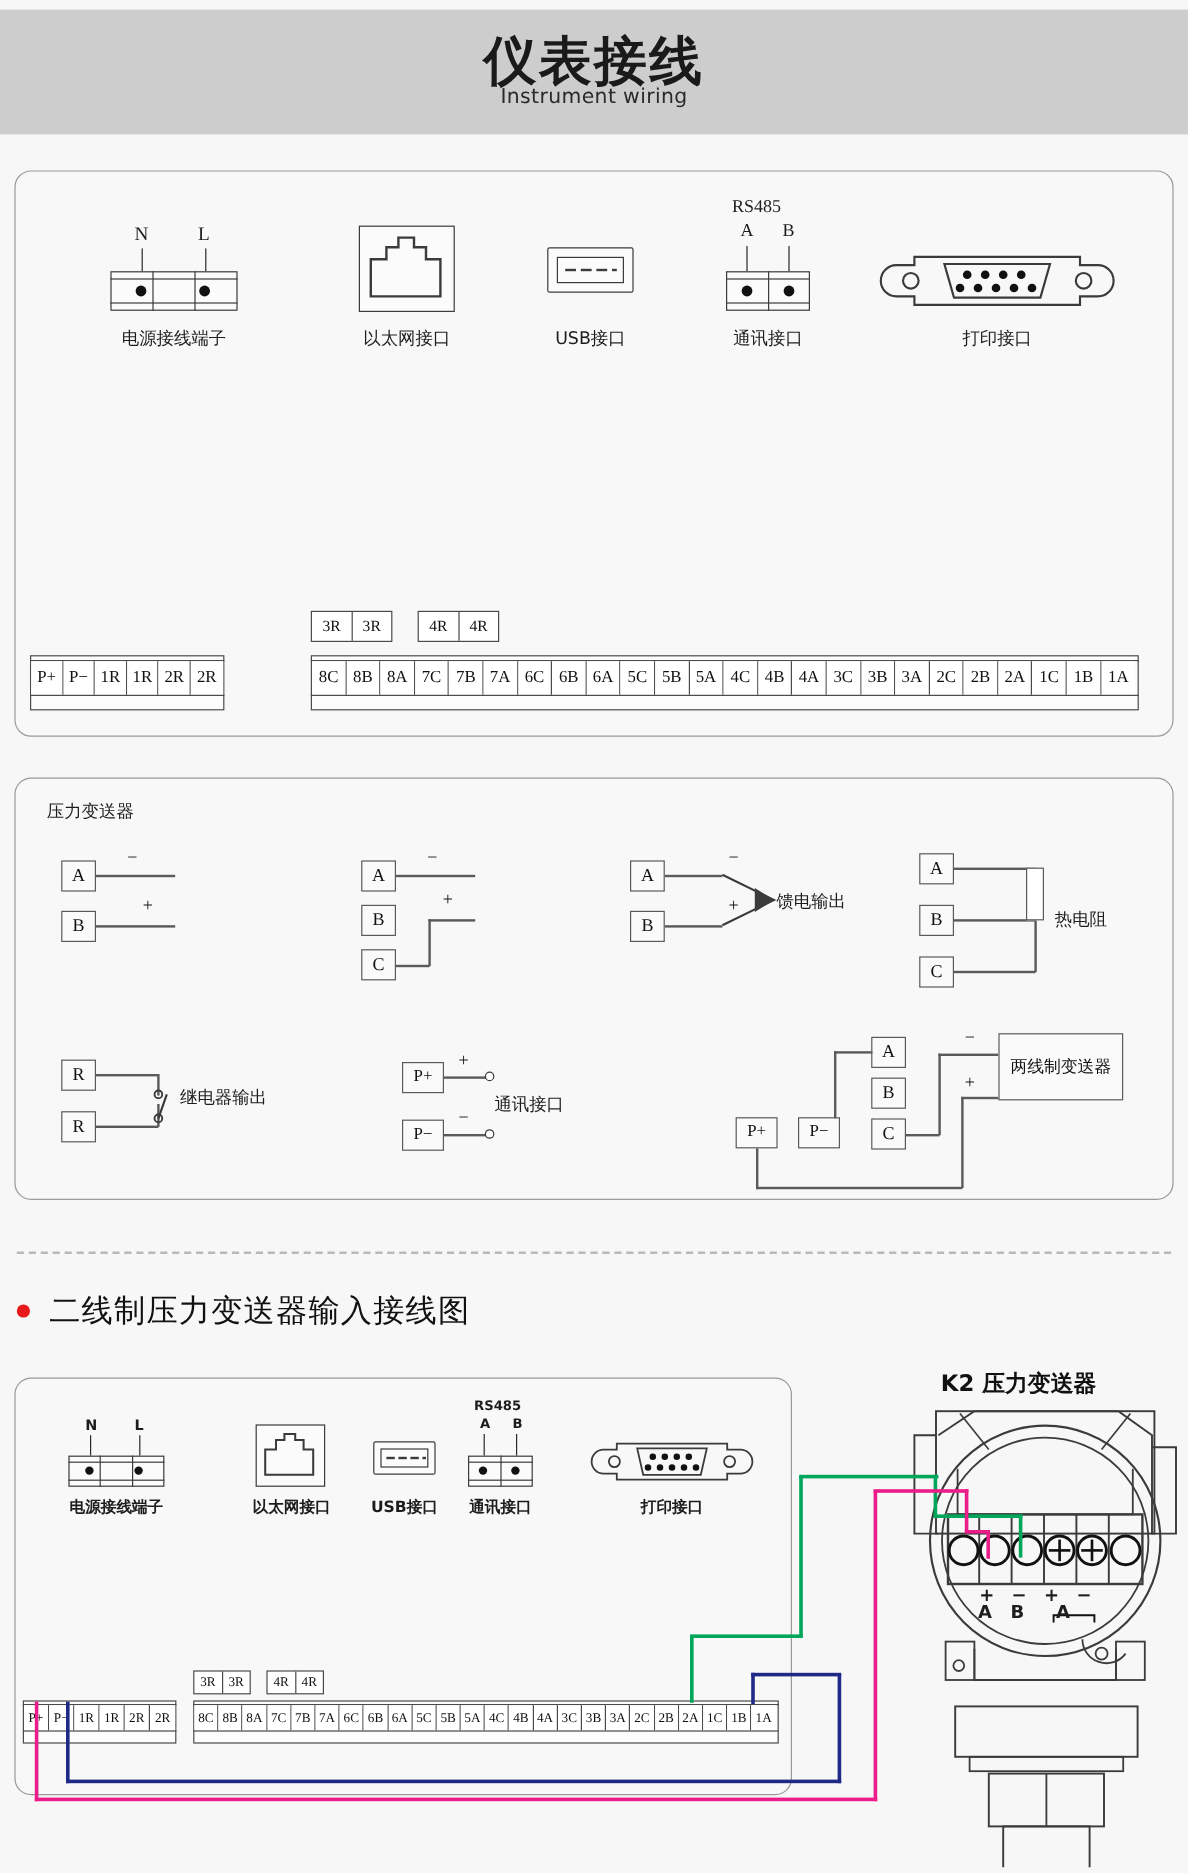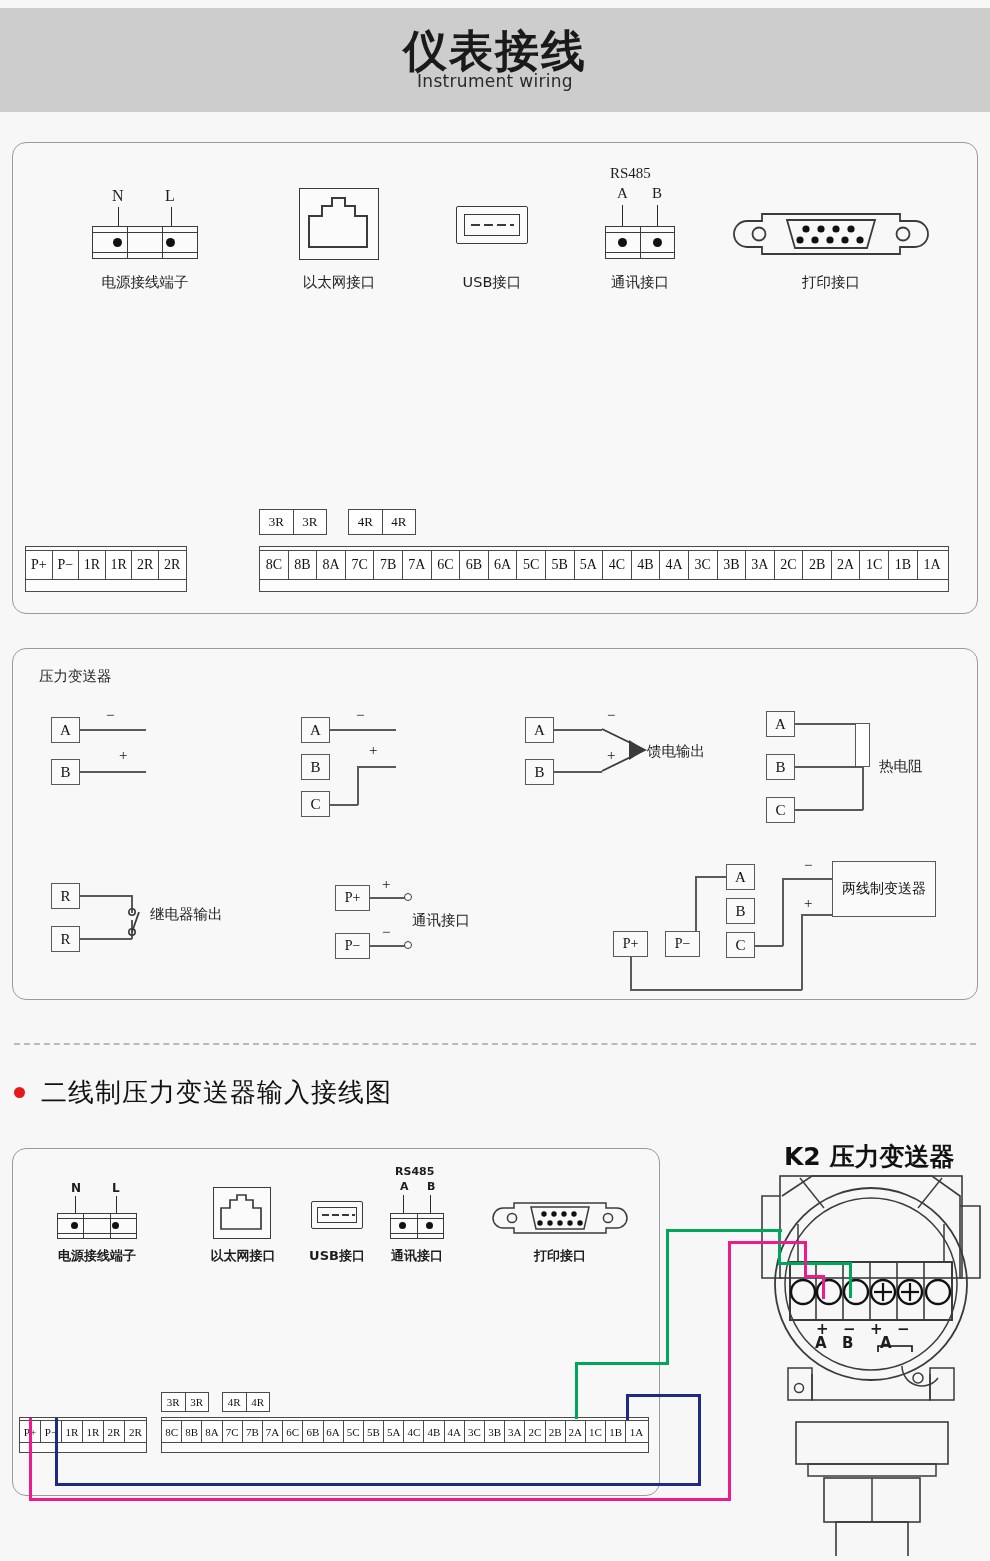--- a/index.html
+++ b/index.html
@@ -144,21 +144,21 @@
   .sect { position: absolute; left: 14px; top: 1075px; display: flex; align-items: center; }
   .sect .bullet {
     width: 11px; height: 11px; border-radius: 50%; background: #e8191b; margin-right: 16px;
   }
   .sect .txt {
     font-family: "DejaVu Sans", sans-serif; font-size: 26px; color: #111; letter-spacing: 1px;
   }
 
   .k2title {
     position: absolute; font-family: "DejaVu Sans", sans-serif;
-    font-size: 25px; font-weight: bold; color: #111; white-space: nowrap;
+    font-size: 19px; font-weight: bold; color: #111; white-space: nowrap;
   }
 
   
   .cw { position: absolute; }
   .cw-pink  { background: #ec1c8b; }
   .cw-green { background: #00a65a; }
   .cw-blue  { background: #1f2a86; }
 </style>
 </head>
 <body>

